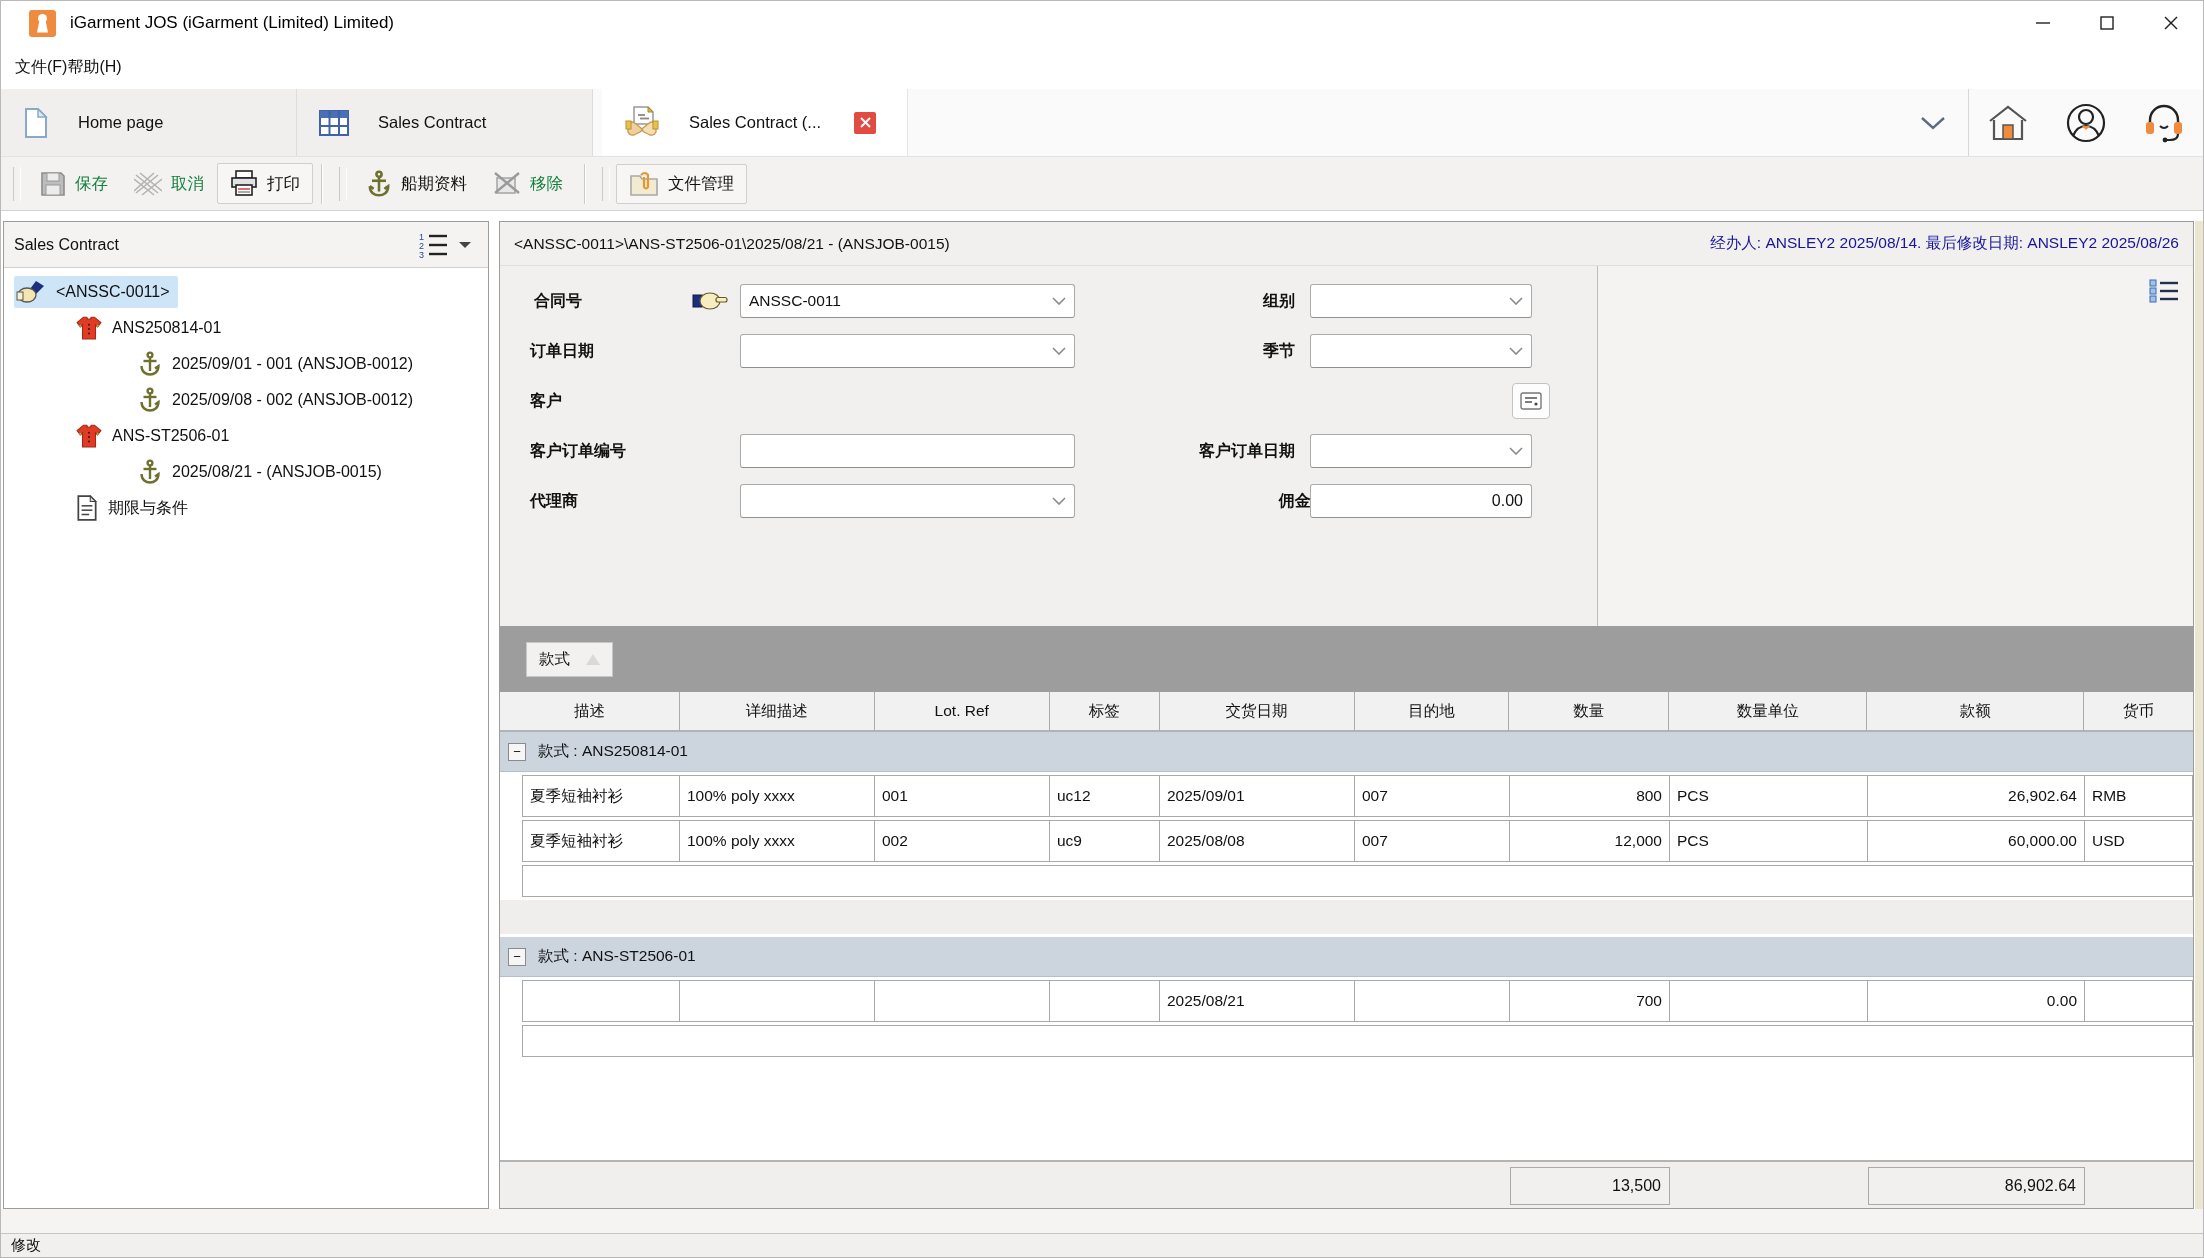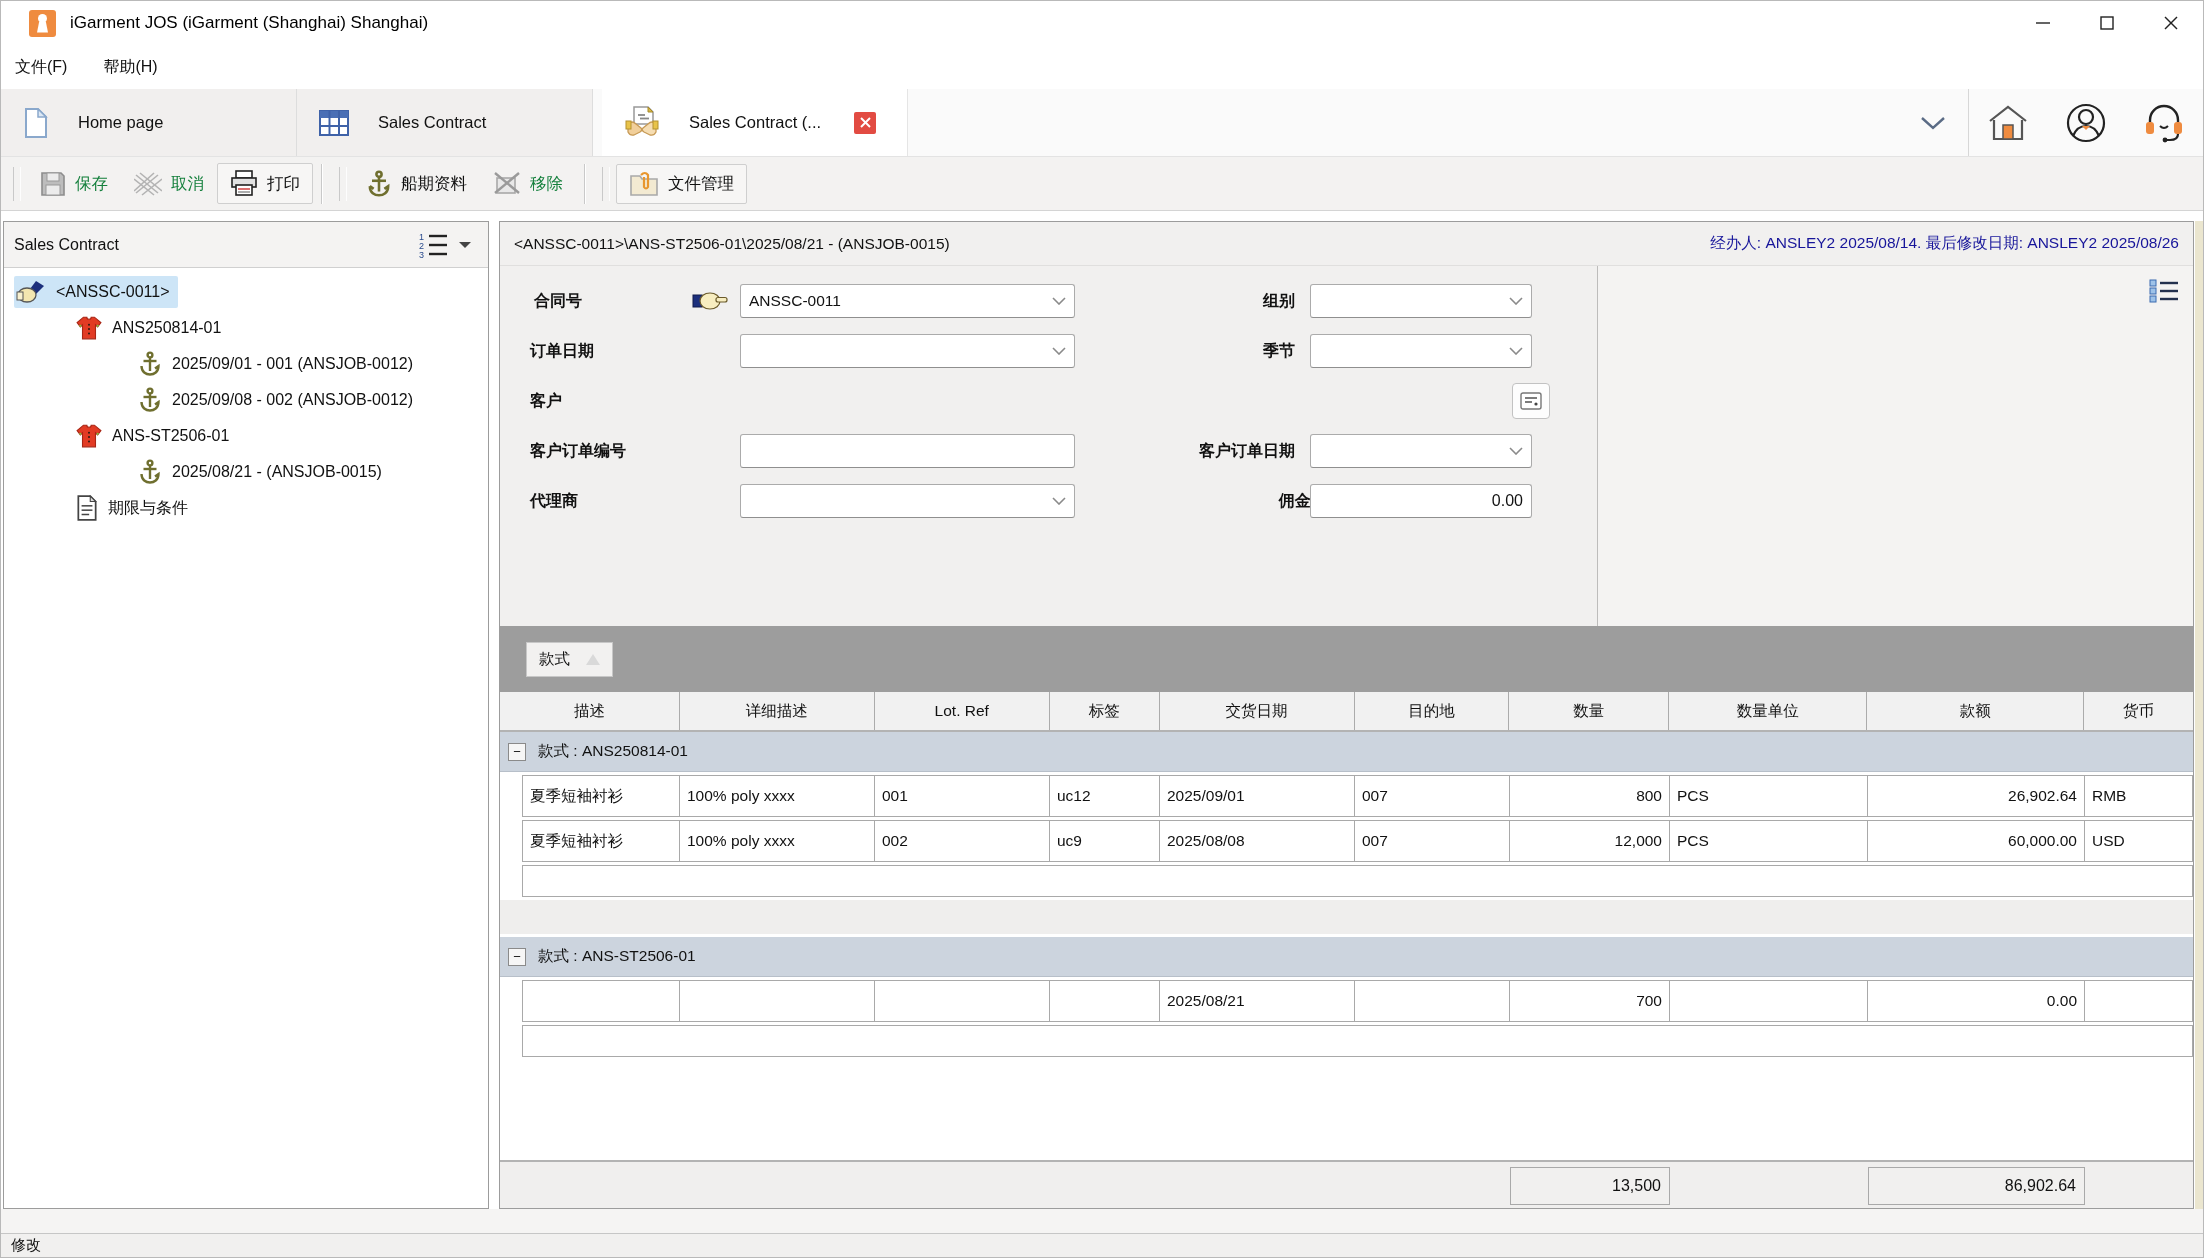--- a/index.html
+++ b/index.html
@@ -11,21 +11,21 @@
   .titlebar { height:44px; display:flex; align-items:center; padding-left:28px; background:#fff; flex:none; }
   .app-icon { width:27px; height:27px; background:#ef8b3f; border-radius:3px; position:relative; flex:none; }
   .app-icon::before { content:""; position:absolute; left:9px; top:4px; width:9px; height:9px; border-radius:50%; background:#fff; }
   .app-icon::after { content:""; position:absolute; left:8px; top:12px; width:11px; height:11px; background:#fff; clip-path:polygon(20% 0,80% 0,100% 100%,0 100%); }
   .title-text { margin-left:14px; font-size:17px; color:#000; }
   .win-controls { margin-left:auto; display:flex; height:100%; }
   .win-btn { width:64px; height:100%; display:flex; align-items:center; justify-content:center; }
   .win-btn svg { stroke:#222; stroke-width:1.4; fill:none; }
 
   
-  .menubar { height:44px; display:flex; align-items:center; gap:36px; padding-left:14px; background:#fff; flex:none;text-align:center; }
+  .menubar { height:44px; display:flex; align-items:center; padding-left:14px; background:#fff; flex:none;text-align:center; }
   .menu-item { font-size:16px; }
 
   
   .tabstrip { height:68px; display:flex; align-items:stretch; background:#fafafa; border-bottom:1px solid #e3e3e3; flex:none; }
   .tab { width:296px; display:flex; align-items:center; gap:29px; padding-left:22px; background:#f1efee; border-right:1px solid #ddd; cursor:default; }
   .tab.active { background:#fff; border-right:1px solid #e5e5e5; width:306px; margin-left:9px; }
   .tab-label { font-size:16.5px; white-space:nowrap; }
   .tab-close { width:22px; height:22px; background:#e24b42; border-radius:2px; display:flex; align-items:center; justify-content:center; margin-left:4px; }
   .tab-close svg { stroke:#fff; stroke-width:2; }
   .strip-right { margin-left:auto; display:flex; align-items:center; }
@@ -110,21 +110,21 @@
 
   svg { display:block; }
 </style>
 </head>
 <body>
 
 <div class="window">
 
   <div class="titlebar">
     <div class="app-icon"></div>
-    <div class="title-text">iGarment JOS (iGarment (Shanghai) Shanghai)</div>
+    <div class="title-text">iGarment JOS (iGarment (Limited) Limited)</div>
     <div class="win-controls">
       <div class="win-btn">
         <svg width="16" height="16">
             <line x1="1" y1="8" x2="15" y2="8"></line>
           </svg>
       </div>
       <div class="win-btn">
         <svg width="16" height="16">
             <rect x="2" y="2" width="12" height="12"></rect>
           </svg>

